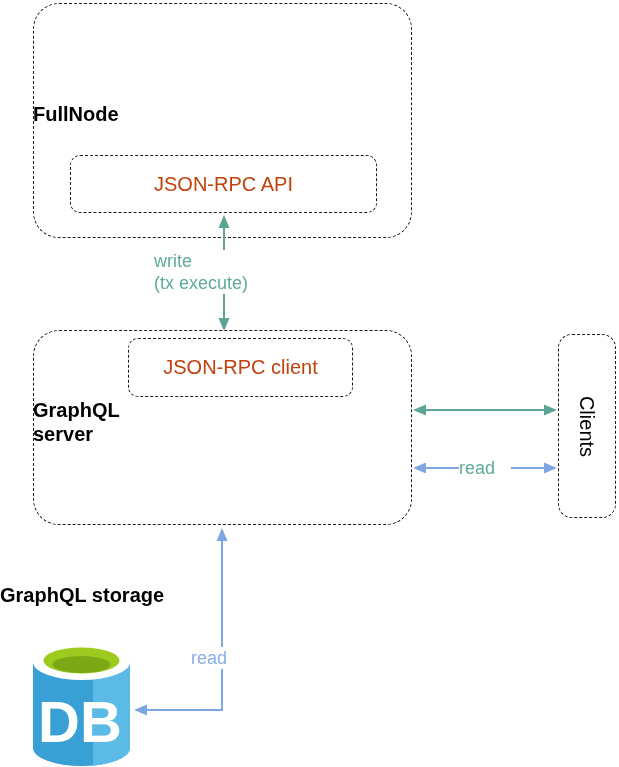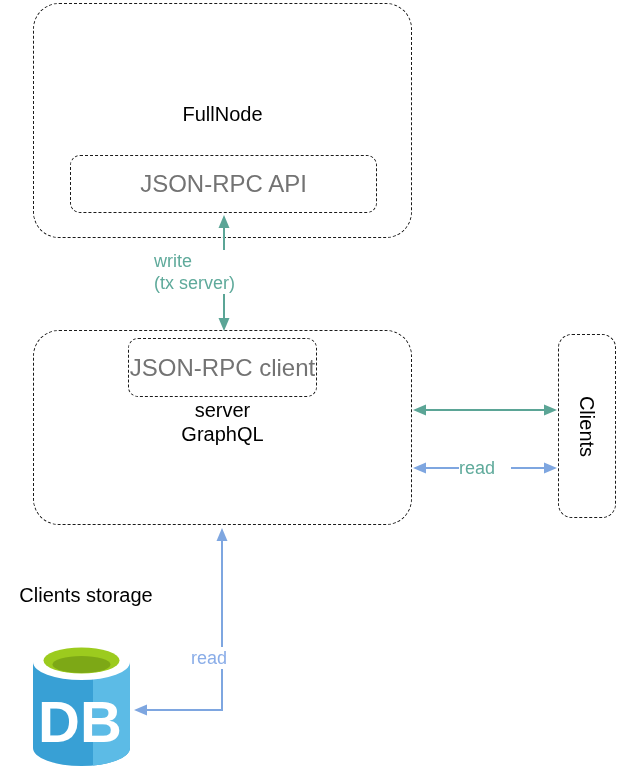--- a/index.html
+++ b/index.html
@@ -19,32 +19,32 @@
     background: transparent;
     box-sizing: border-box;
     z-index: 1;
     display: flex;
     align-items: center;
     justify-content: center;
   }
   .fullnode-box { left: 33px; top: 3px;   width: 379px; height: 235px; border-radius: 26px; }
   .api-box      { left: 70px; top: 155px; width: 307px; height: 58px;  border-radius: 10px; }
   .graphql-box  { left: 33px; top: 330px; width: 379px; height: 195px; border-radius: 26px; }
-  .client-box   { left: 128px; top: 338px; width: 189px; height: 59px; border-radius: 10px; }
+  .client-box   { left: 128px; top: 338px; width: 225px; height: 59px; border-radius: 10px; }
   .clients-box  { left: 558px; top: 334px; width: 58px;  height: 184px; border-radius: 14px; }
 
-  .boxlabel { font-size: 24px; color: #737373; white-space: nowrap; }
+  .boxlabel { font-size: 20px; color: #c2410c; white-space: nowrap; }
   .clients-label { transform: rotate(90deg); font-size: 20px; white-space: nowrap; }
 
   
   .title {
     position: absolute;
     font-size: 20px;
-    font-weight: normal;
-    text-align: center;
+    font-weight: bold;
+    text-align: left;
     z-index: 1;
   }
   .fullnode-title { left: 33px; top: 103px; width: 379px; }
   .graphql-title  { left: 33px; top: 398px; width: 379px; line-height: 24px; }
   .indexer-title  { left: 0px;  top: 584px; width: 172px; line-height: 23px; }
   .tline { display: block; }
 
   
   .overlay { position: absolute; left: 0; top: 0; z-index: 2; pointer-events: none; }
   .teal line            { stroke: var(--teal); stroke-width: 2; }
@@ -89,30 +89,30 @@
   <div class="title fullnode-title">FullNode</div>
   <div class="dbox api-box">
     <span class="boxlabel">JSON-RPC API</span>
   </div>
 
   <div class="dbox graphql-box"></div>
   <div class="dbox client-box">
     <span class="boxlabel">JSON-RPC client</span>
   </div>
   <div class="title graphql-title">
+    <span class="tline">GraphQL</span>
     <span class="tline">server</span>
-    <span class="tline">GraphQL</span>
   </div>
 
   <div class="dbox clients-box">
     <span class="clients-label">Clients</span>
   </div>
 
   <div class="title indexer-title">
-    <span class="tline">Clients storage</span>
+    <span class="tline">GraphQL storage</span>
   </div>
 
   <svg class="overlay" width="619" height="767" viewBox="0 0 619 767">
     <defs>
       <clipPath id="dbBodyClip">
         <path d="M33,662 L33,748 A48.5,18 0 0 0 130,748 L130,662 Z"></path>
       </clipPath>
     </defs>
 
     <g class="teal">
@@ -144,18 +144,18 @@
       <rect class="db-hl" x="93" y="650" width="37" height="120" clip-path="url(#dbBodyClip)"></rect>
       <ellipse class="db-rim" cx="81.5" cy="662" rx="48.5" ry="18"></ellipse>
       <ellipse class="db-green" cx="81.5" cy="660.5" rx="38" ry="13"></ellipse>
       <ellipse class="db-green-dark" cx="81.5" cy="664.5" rx="29" ry="8.5"></ellipse>
       <text class="db-text" x="80" y="742" text-anchor="middle">DB</text>
     </g>
   </svg>
 
   <div class="alabel teal-text write-label">
     <span class="tline">write</span>
-    <span class="tline">(tx server)</span>
+    <span class="tline">(tx execute)</span>
   </div>
   <div class="alabel teal-text readc-label">read</div>
   <div class="alabel blue-text readdb-label">read</div>
 
 </div>
 
 </body></html>

